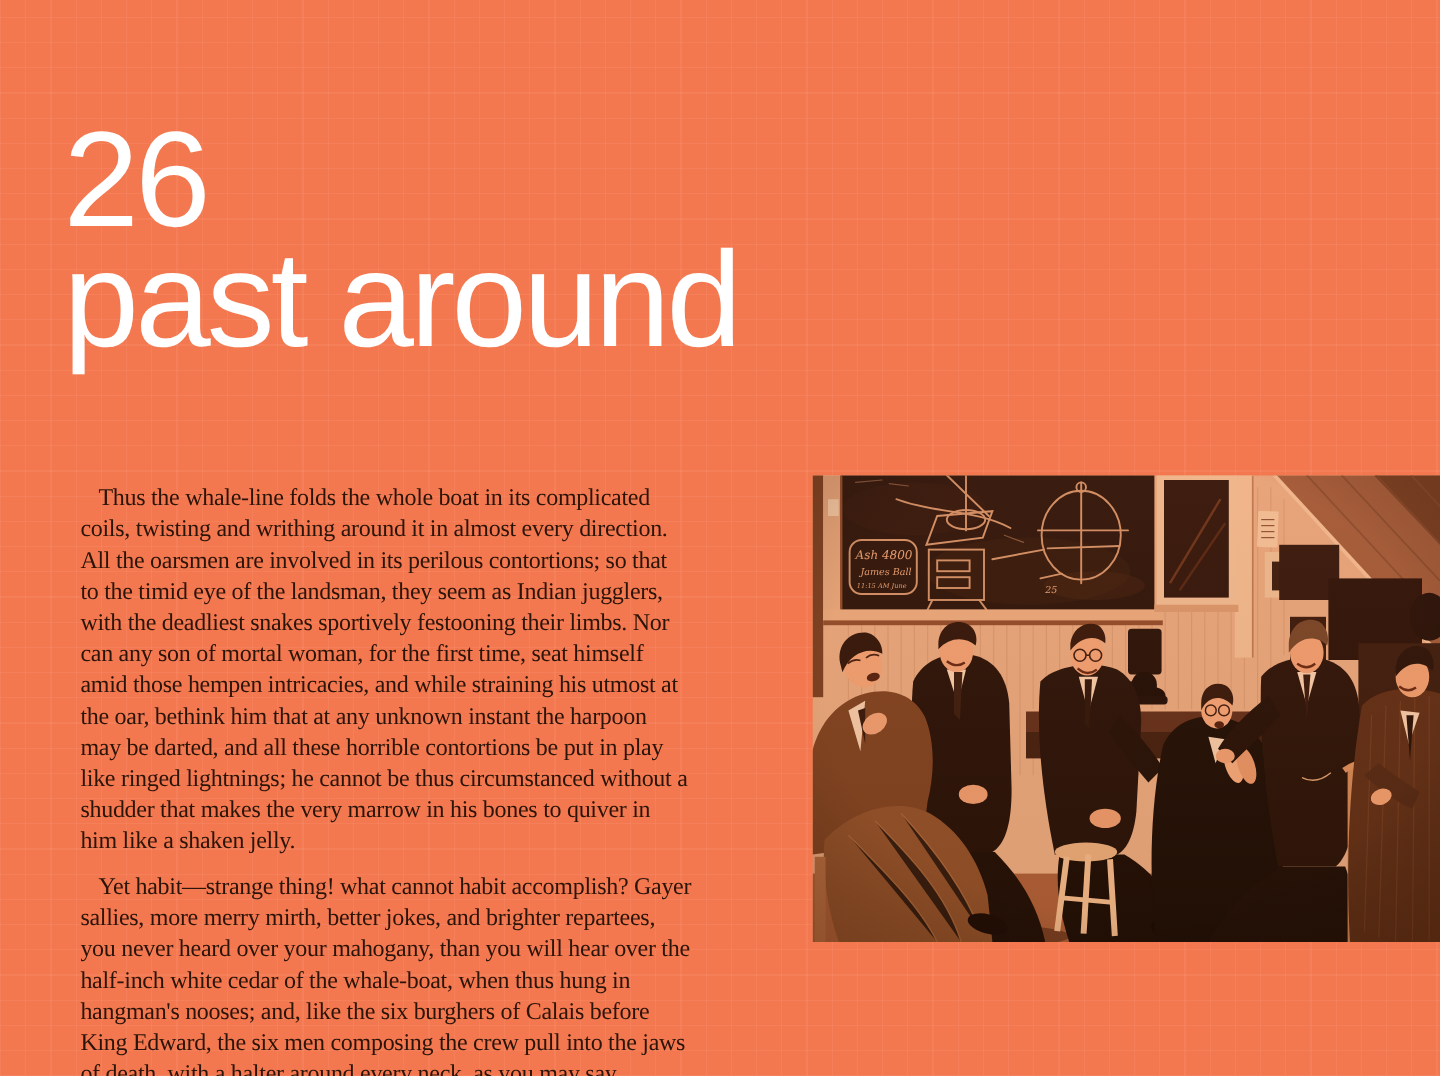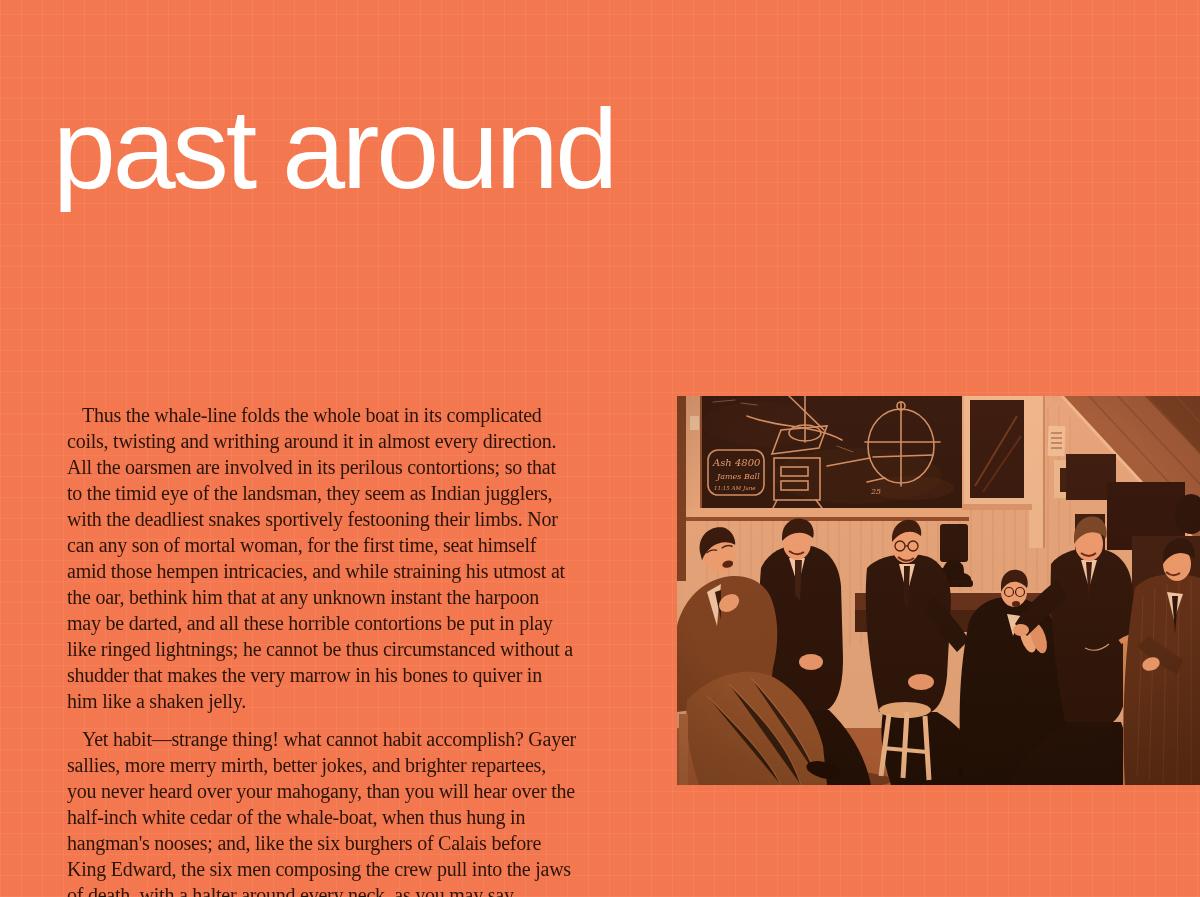--- a/index.html
+++ b/index.html
@@ -39,20 +39,21 @@
   .photo svg{display:block;width:523px;height:389px;}
   .chalk-stroke{stroke:var(--chalk);fill:none;stroke-linecap:round;}
   .chalk-text{fill:var(--chalk);font-family:"DejaVu Serif",serif;font-style:italic;}
 </style>
 </head>
 <body>
 
 <div class="grid-overlay"></div>
 
 <h1 class="heading">
+  <span>26</span>
   <span>past around</span>
 </h1>
 
 <div class="bodytext">
   <p>Thus the whale-line folds the whole boat in its complicated<br>coils, twisting and writhing around it in almost every direction.<br>All the oarsmen are involved in its perilous contortions; so that<br>to the timid eye of the landsman, they seem as Indian jugglers,<br>with the deadliest snakes sportively festooning their limbs. Nor<br>can any son of mortal woman, for the first time, seat himself<br>amid those hempen intricacies, and while straining his utmost at<br>the oar, bethink him that at any unknown instant the harpoon<br>may be darted, and all these horrible contortions be put in play<br>like ringed lightnings; he cannot be thus circumstanced without a<br>shudder that makes the very marrow in his bones to quiver in<br>him like a shaken jelly.</p>
   <p>Yet habit—strange thing! what cannot habit accomplish? Gayer<br>sallies, more merry mirth, better jokes, and brighter repartees,<br>you never heard over your mahogany, than you will hear over the<br>half-inch white cedar of the whale-boat, when thus hung in<br>hangman's nooses; and, like the six burghers of Calais before<br>King Edward, the six men composing the crew pull into the jaws<br>of death, with a halter around every neck, as you may say.</p>
   <p>Perhaps a very little thought will now enable you to account for</p>
 </div>
 
 <figure class="photo" role="img" aria-label="Orange duotone photograph of six men in suits seated in a semicircle, laughing together in front of a classroom blackboard covered with chalk diagrams">

